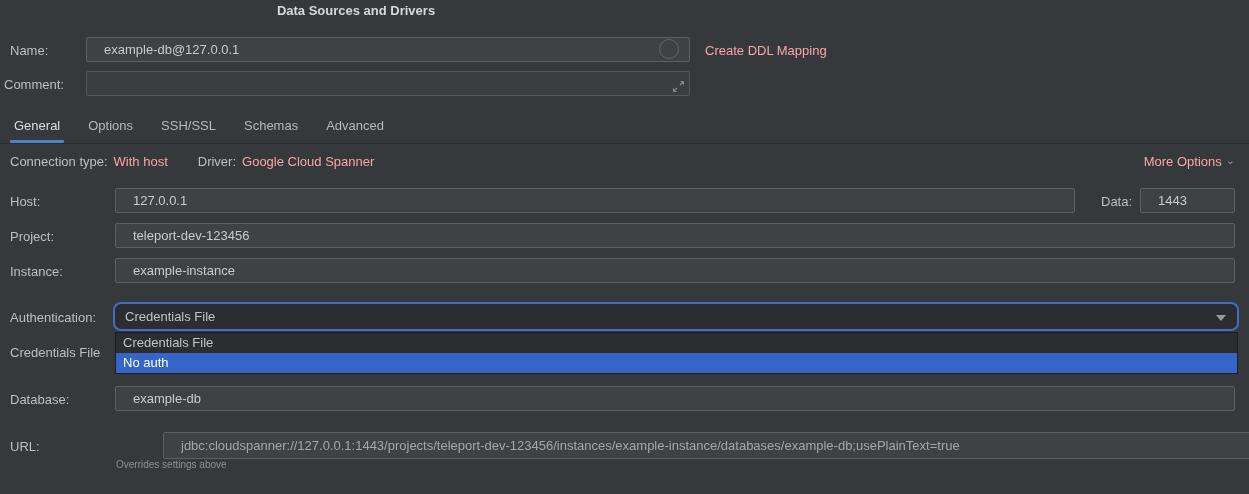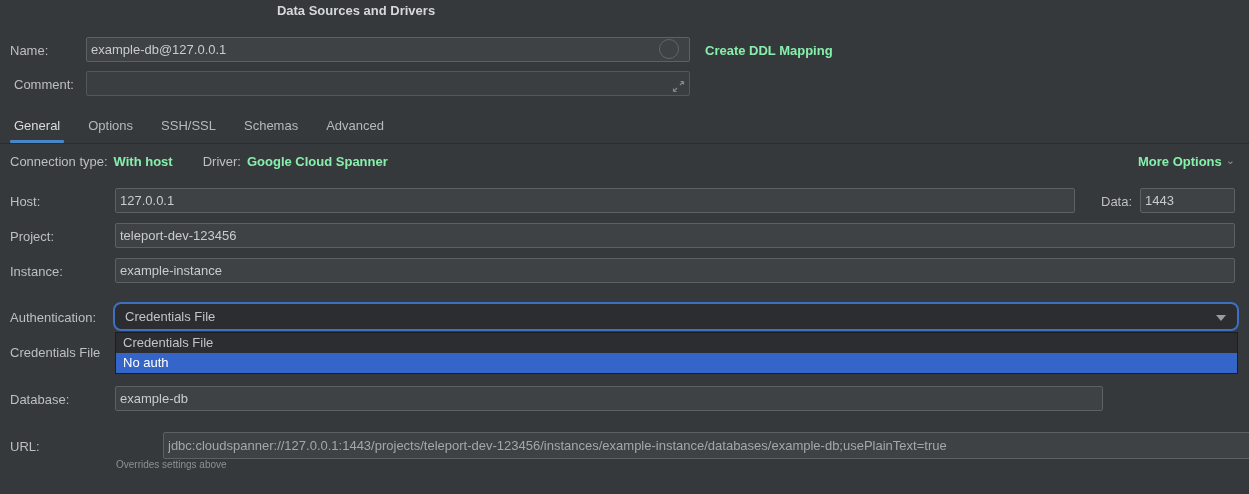--- a/index.html
+++ b/index.html
@@ -4,24 +4,24 @@
 <style>
   * { margin:0; padding:0; box-sizing:border-box; }
   html,body { background:#2a2c2e; }
   body { font-family:"Liberation Sans","DejaVu Sans",sans-serif; }
   #app {
     position:relative; width:1249px; height:494px;
     background:#36393b; color:#bdbfc1; font-size:13px; overflow:hidden;
   }
   .abs { position:absolute; }
   .label { position:absolute; color:#bdbfc1; font-size:13px; white-space:nowrap; }
-  .link { color:#86efac; cursor:pointer; text-decoration:none; white-space:nowrap;font-weight:bold; }
+  .link { color:#fca5a5; cursor:pointer; text-decoration:none; white-space:nowrap; }
   .field {
     position:absolute; background:#3e4244; border:1px solid #5d6163; border-radius:2px;
-    color:#c9cbcd; font-size:13px; padding:0 4px; height:25px;
+    color:#c9cbcd; font-size:13px; padding:0 17px; height:25px;
     font-family:"Liberation Sans","DejaVu Sans",sans-serif; outline:none; width:100%;
   }
   .field.dim { color:#a4a7a9; }
   .title {
     position:absolute; top:3px; left:0; width:712px; text-align:center;
     font-weight:bold; color:#d6d8da; font-size:13px;
   }
   
   .tabs {
     position:absolute; top:110px; left:0; width:1249px; height:34px;
@@ -80,21 +80,21 @@
 
   <div class="title">Data Sources and Drivers</div>
 
   <div class="label" style="left:10px; top:43px;">Name:</div>
   <div class="abs" style="left:86px; top:37px; width:604px; height:25px;">
     <input class="field" value="example-db@127.0.0.1" style="">
     <span class="circle-ic"></span>
   </div>
   <a class="link abs" style="left:705px; top:43px;">Create DDL Mapping</a>
 
-  <div class="label" style="left:14px; top:77px;">Comment:</div>
+  <div class="label" style="left:4px; top:77px;">Comment:</div>
   <div class="abs" style="left:86px; top:71px; width:604px; height:25px;">
     <input class="field" style="background: rgb(58, 62, 64); border-color: rgb(83, 87, 90);" value="">
     <span class="expand-ic">
       <svg width="13" height="13" viewBox="0 0 13 13" fill="none" stroke="currentColor" stroke-width="1.2">
         <path d="M8 5 L11.5 1.5 M11.5 1.5 h-3 M11.5 1.5 v3"></path>
         <path d="M5 8 L1.5 11.5 M1.5 11.5 h3 M1.5 11.5 v-3"></path>
       </svg>
     </span>
   </div>
 
@@ -144,21 +144,21 @@
   </div>
 
   <div class="label" style="left:10px; top:345px; z-index:1;">Credentials File</div>
 
   <div class="popup">
     <div class="popup-item">Credentials File</div>
     <div class="popup-item selected">No auth</div>
   </div>
 
   <div class="label" style="left:10px; top:392px;">Database:</div>
-  <div class="abs" style="left:115px; top:386px; width:988px; height:25px;">
+  <div class="abs" style="left:115px; top:386px; width:1120px; height:25px;">
     <input class="field" value="example-db" style="">
   </div>
 
   <div class="label" style="left:10px; top:439px;">URL:</div>
   <div class="abs" style="left:115px; top:432px; width:1120px; height:27px;margin-left:48px;">
     <input class="field dim" style="height: 27px;" value="jdbc:cloudspanner://127.0.0.1:1443/projects/teleport-dev-123456/instances/example-instance/databases/example-db;usePlainText=true">
     <span class="expand-ic">
       <svg width="13" height="13" viewBox="0 0 13 13" fill="none" stroke="currentColor" stroke-width="1.2">
         <path d="M8 5 L11.5 1.5 M11.5 1.5 h-3 M11.5 1.5 v3"></path>
         <path d="M5 8 L1.5 11.5 M1.5 11.5 h3 M1.5 11.5 v-3"></path>

